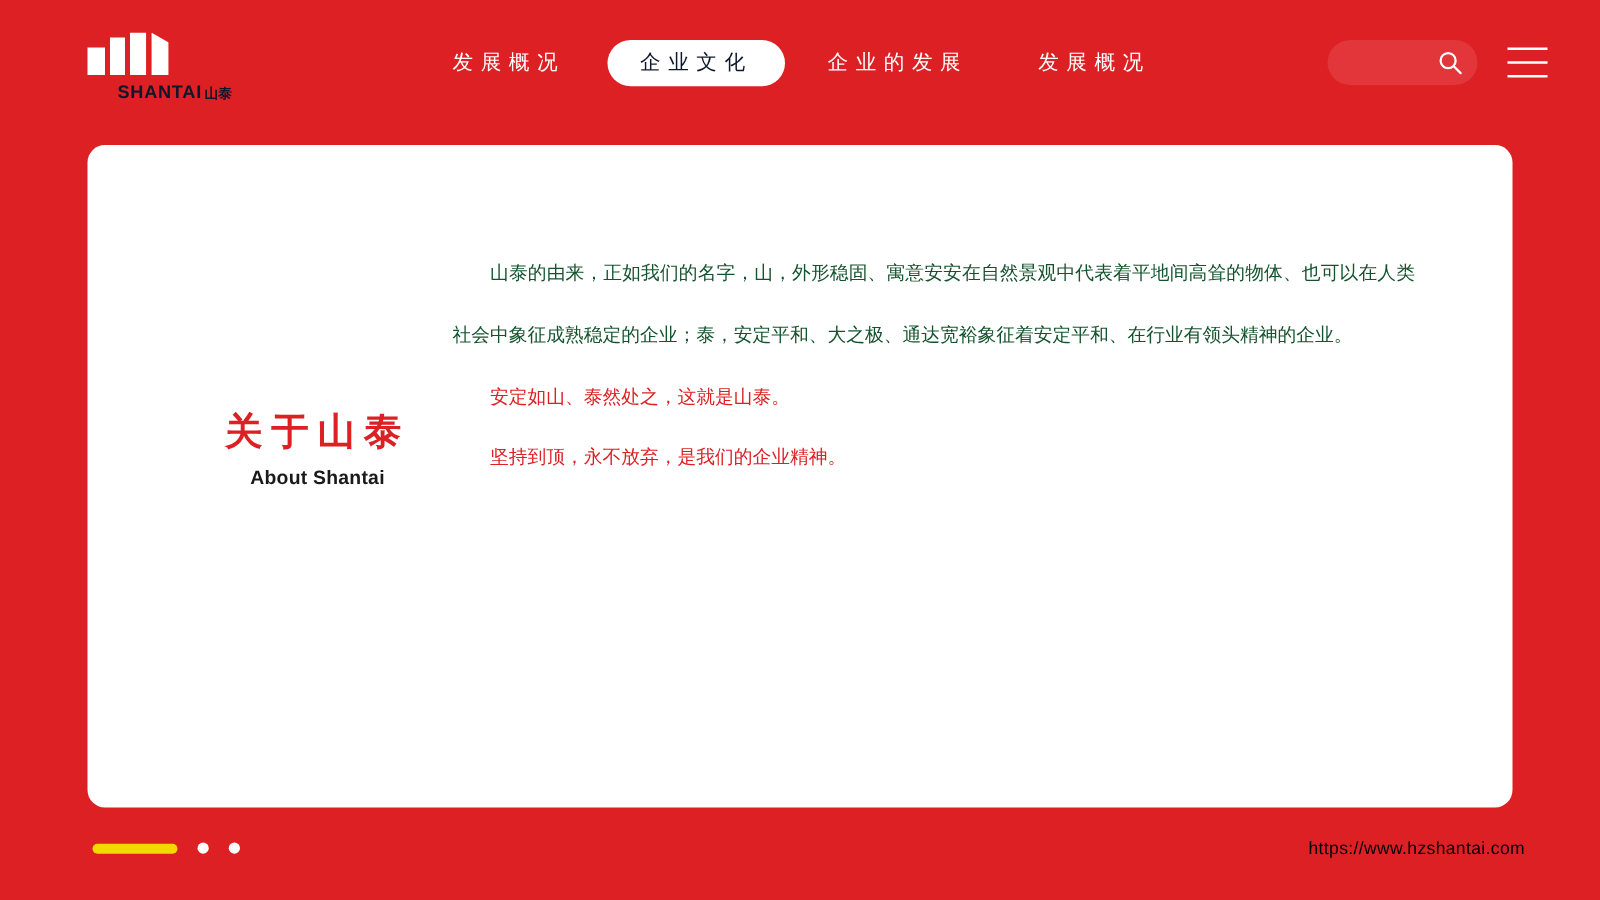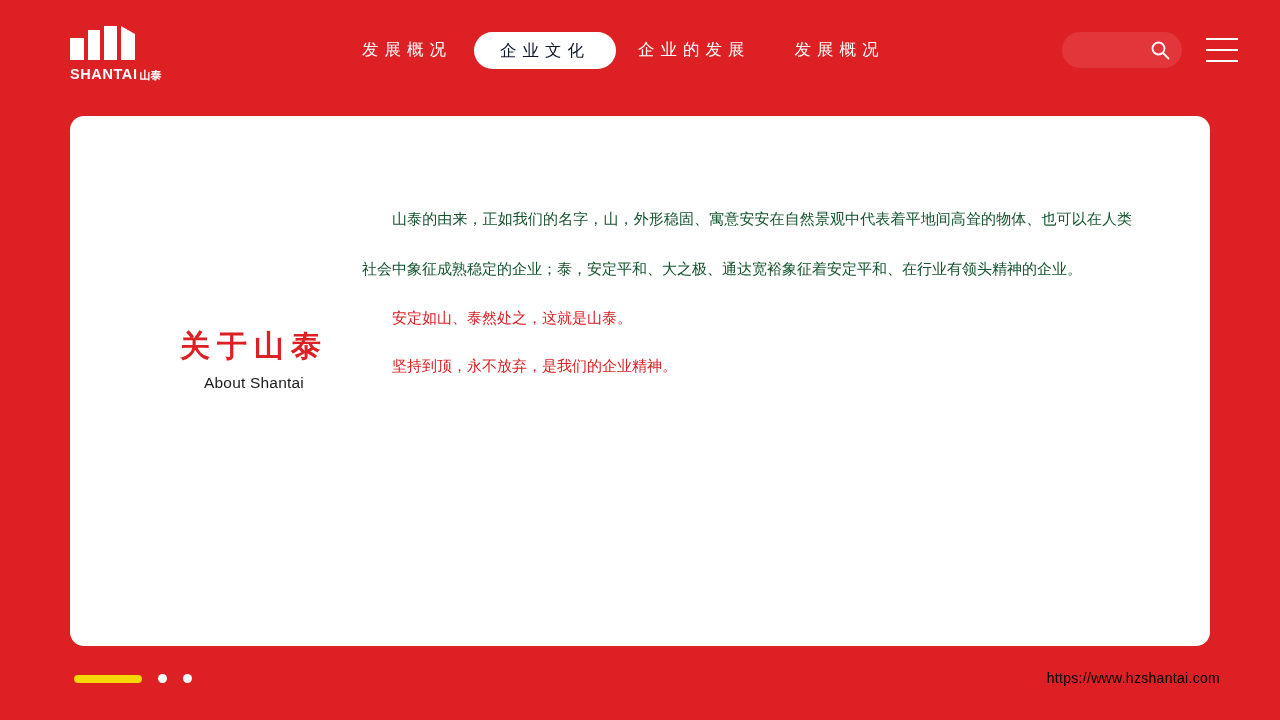--- a/index.html
+++ b/index.html
@@ -39,39 +39,40 @@
   }
   .logo-bar {
     background: #ffffff;
   }
   .lb1 { width: 14px; height: 22px; }
   .lb2 { width: 12px; height: 30px; }
   .lb3 { width: 13px; height: 34px; clip-path: polygon(0 0, 100% 0, 100% 100%, 0 100%); }
   .lb4 { width: 14px; height: 34px; clip-path: polygon(0 0, 100% 8px, 100% 100%, 0 100%); }
   .logo-text {
     margin-top: 6px;
-    color: #ffffff;
+    color: #0f172a;
     font-size: 14.5px;
     font-weight: bold;
     letter-spacing: 0.6px;
     white-space: nowrap;
+    margin-left: 24px;
   }
   .logo-text .cn {
     font-size: 11px;
     letter-spacing: 0;
     margin-left: 2px;
   }
 
   .nav {
     position: absolute;
     left: 340px; top: 0;
     height: 100px;
     display: flex;
     align-items: center;
-    gap: 0px;
+    gap: 12px;
   }
   .nav-item {
     color: #ffffff;
     font-size: 16.5px;
     letter-spacing: 6px;
     padding: 0 22px;
     cursor: pointer;
     white-space: nowrap;
   }
   .nav-item.active {
@@ -133,21 +134,21 @@
   .section-title .cn {
     color: #DC2024;
     font-size: 30px;
     font-weight: bold;
     letter-spacing: 7px;
     line-height: 1.2;
   }
   .section-title .en {
     color: #1a1a1a;
     font-size: 15.5px;
-    font-weight: normal;
+    font-weight: bold;
     letter-spacing: 0.2px;
     margin-top: 10px;
   }
 
   .body-copy {
     position: absolute;
     left: 292px; top: 78px;
     width: 770px;
   }
   .para {

